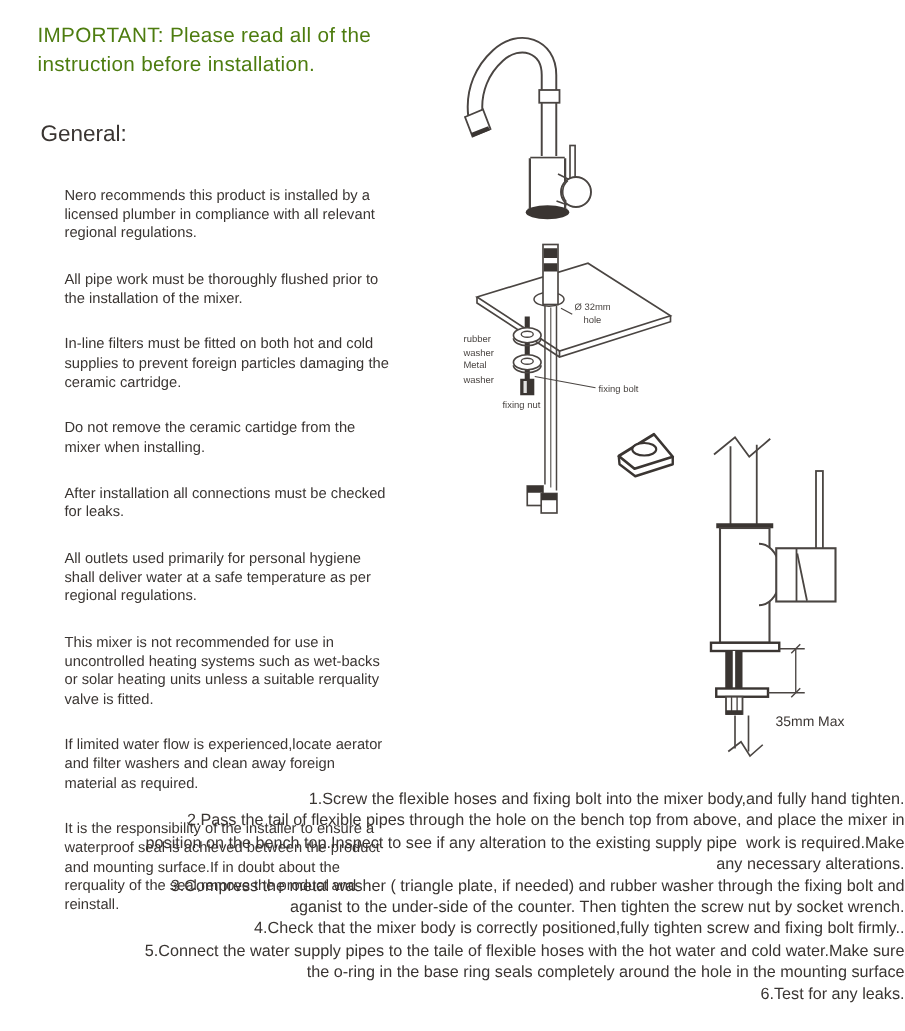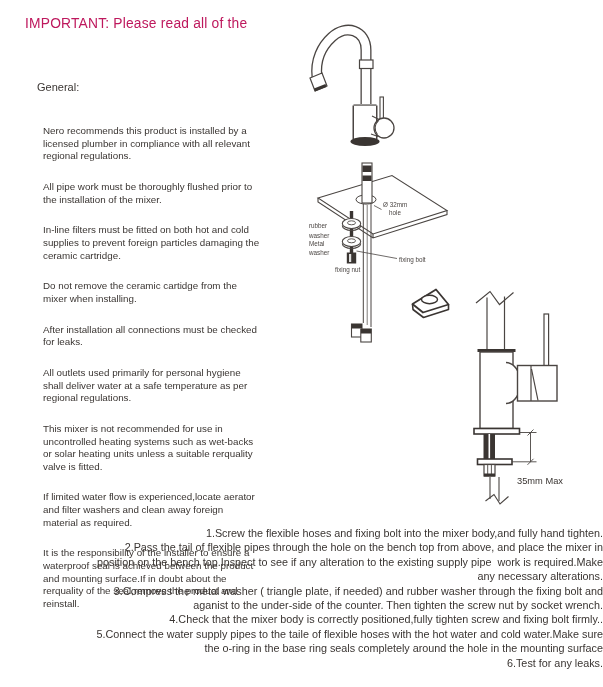--- a/index.html
+++ b/index.html
@@ -8,25 +8,25 @@
     background:#ffffff;
     font-family:"Liberation Sans", sans-serif;
     color:#3a3532;
     position:relative;
     overflow:hidden;
   }
   .page { position:absolute; inset:0; }
   .title {
     position:absolute; left:25px; top:14px;
     font-size:13.8px; line-height:19px; letter-spacing:0.2px;
-    color:#be185d;
+    color:#4d7c0f;
   }
   .general-heading {
-    position:absolute; left:37px; top:81px;
-    font-size:11px; color:#3a3532;
+    position:absolute; left:27px; top:81px;
+    font-size:15px; color:#3a3532;
   }
   .body-text {
     position:absolute; left:25px; top:107px; width:262px;
     font-size:9.8px; line-height:12.65px; color:#3a3532;
   }
   .body-text p { margin:18px; white-space:pre-line; }
   .steps {
     position:absolute; left:17px; top:526px; width:586px;
     font-size:10.8px; line-height:14.4px; color:#3a3532;
   }
@@ -35,20 +35,21 @@
   .dlabel { font-size:6.3px; fill:#4a4542; }
   .dim-label { font-size:9.3px; fill:#3a3532; }
 </style>
 </head>
 <body>
 
 <div class="page">
 
   <div class="title">
     <div>IMPORTANT: Please read all of the</div>
+    <div>instruction before installation.</div>
   </div>
 
   <div class="general-heading">General:</div>
 
   <div class="body-text">
     <p>Nero recommends this product is installed by a
 licensed plumber in compliance with all relevant
 regional regulations.</p>
     <p>All pipe work must be thoroughly flushed prior to
 the installation of the mixer.</p>

